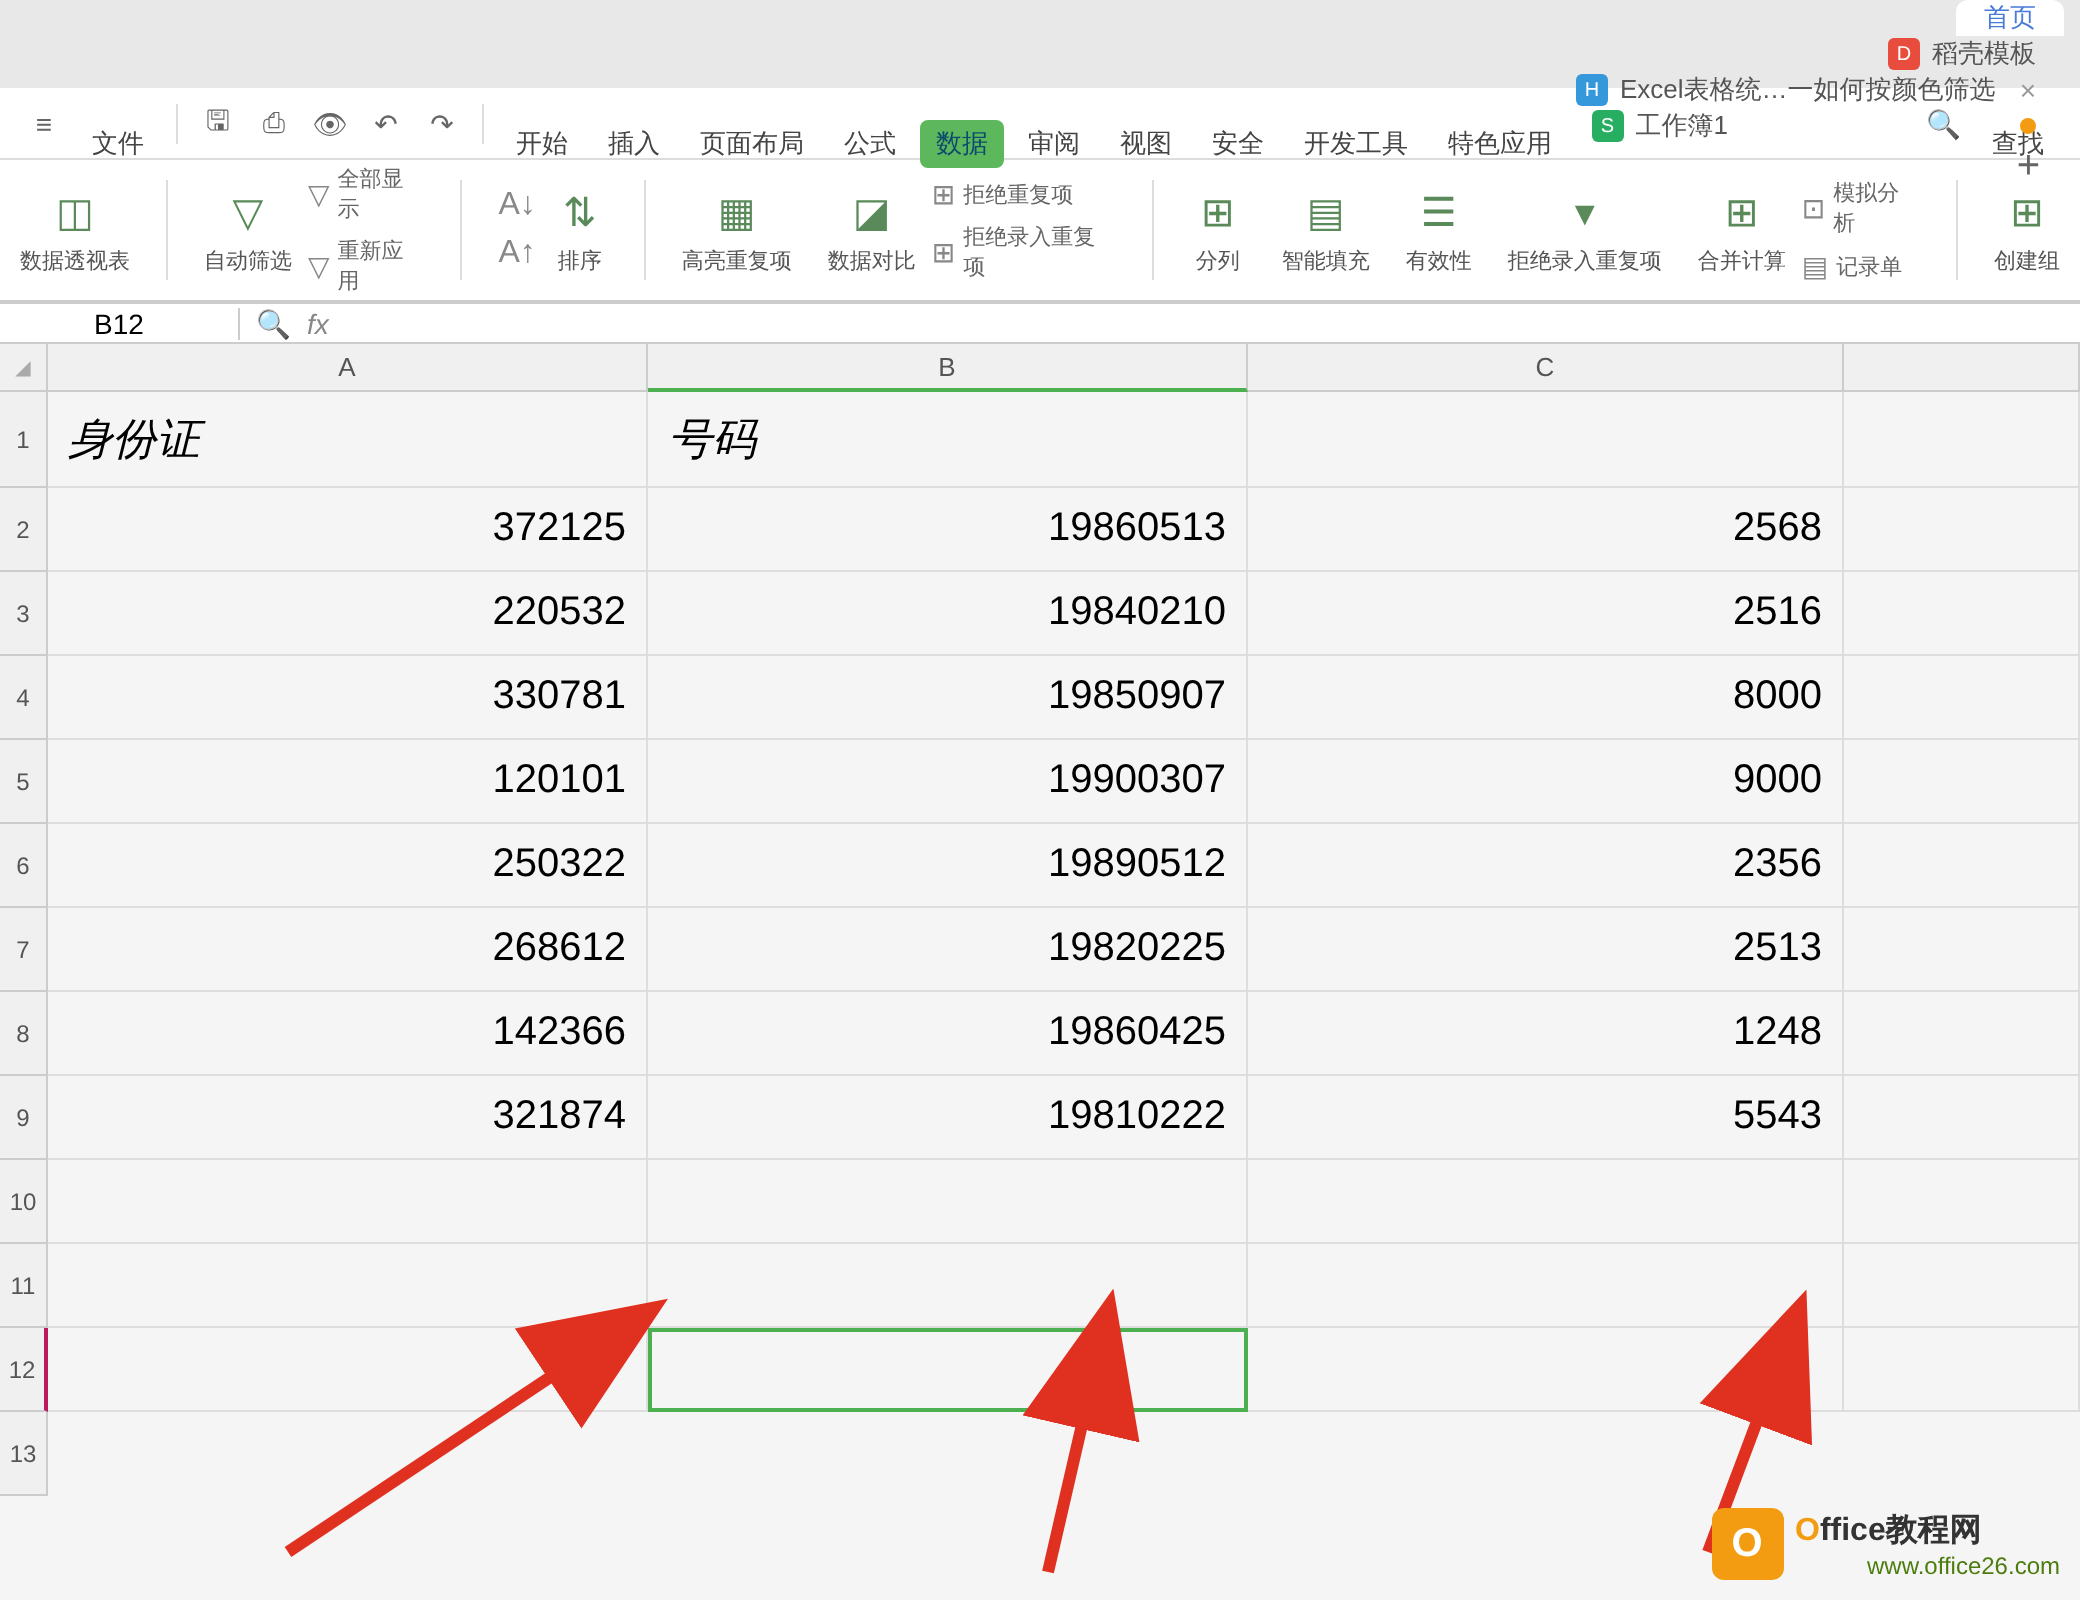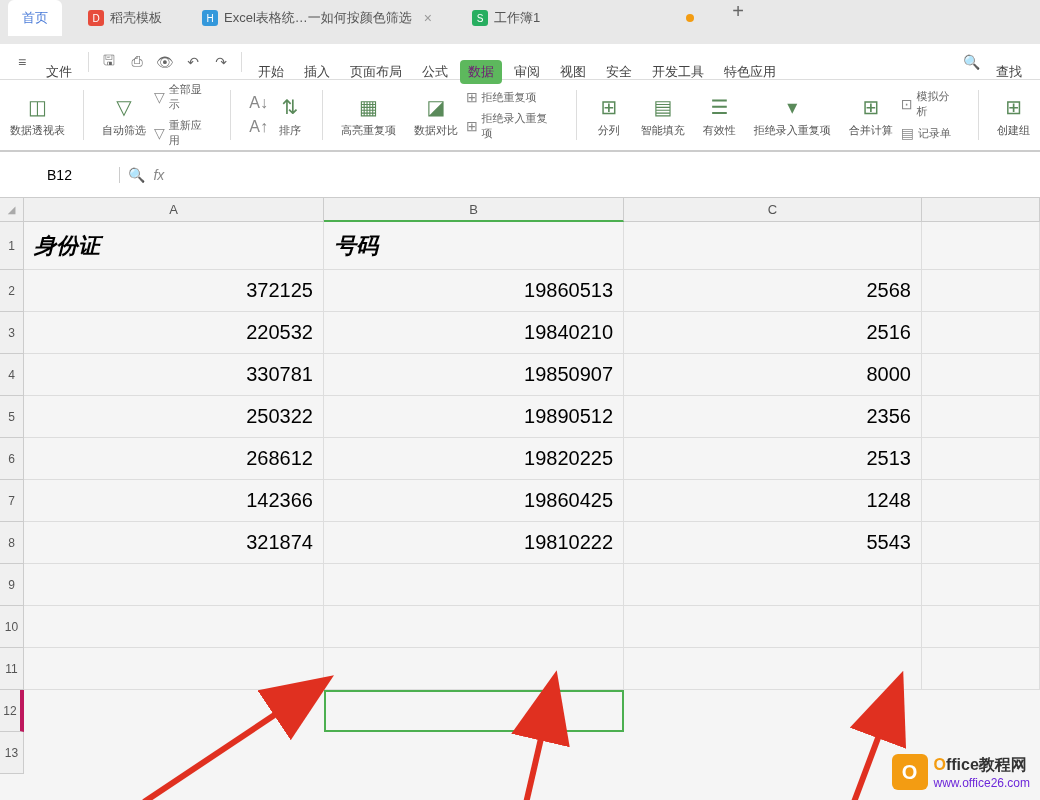--- a/index.html
+++ b/index.html
@@ -1,85 +1,85 @@
 <!DOCTYPE html>
 <html><head>
   <meta charset="utf-8">
   <style>
     * { margin: 0; padding: 0; box-sizing: border-box; font-family: "Microsoft YaHei", Arial, sans-serif; }
     body { width: 1040px; height: 800px; background: #f5f5f5; overflow: hidden; position: relative; }
     
-    .tab-bar { height: 44px; background: #e8e8e8; display: flex; align-items: flex-start; padding: 0 8px; gap: 12px; }
+    .tab-bar { height: 44px; background: #e8e8e8; display: flex; align-items: flex-end; padding: 0 8px; gap: 0; flex-direction: column; }
     .tab { height: 36px; padding: 0 14px; display: flex; align-items: center; gap: 6px; font-size: 13px; border-radius: 6px 6px 0 0; cursor: pointer; }
     .tab.home { background: #fff; color: #4a7bd8; font-weight: 500; }
     .tab.normal { background: transparent; color: #555; }
     .tab-icon { width: 16px; height: 16px; border-radius: 3px; display: flex; align-items: center; justify-content: center; font-size: 10px; color: #fff; }
     .icon-red { background: #e74c3c; }
     .icon-blue { background: #3498db; }
     .icon-green { background: #27ae60; }
     .tab-close { color: #999; font-size: 14px; margin-left: 6px; }
     .tab-dot { width: 8px; height: 8px; border-radius: 50%; background: #f39c12; margin-left: 140px; }
     .tab-plus { font-size: 20px; color: #666; padding: 0 12px; cursor: pointer; }
     
     .menu-bar { height: 36px; background: #fff; display: flex; align-items: center; padding: 0 10px; gap: 4px; border-bottom: 1px solid #ddd; }
     .menu-icon-btn { width: 24px; height: 24px; display: flex; align-items: center; justify-content: center; color: #666; font-size: 14px; cursor: pointer; }
     .menu-text { padding: 0 8px; font-size: 13px; color: #444; cursor: pointer; margin-top: 20px; }
-    .menu-text.active { background: #5db85d; color: #701a75; border-radius: 4px; padding: 3px 8px; }
+    .menu-text.active { background: #5db85d; color: #0c4a6e; border-radius: 4px; padding: 3px 8px; }
     .menu-divider { width: 1px; height: 20px; background: #ddd; margin: 0 4px; }
     
     .ribbon { height: 72px; background: #fff; display: flex; align-items: center; padding: 0 10px; gap: 18px; border-bottom: 2px solid #ccc; }
     .ribbon-group { display: flex; flex-direction: column; align-items: center; gap: 2px; cursor: pointer; }
     .ribbon-group-h { display: flex; align-items: center; gap: 8px; }
     .ribbon-icon { width: 28px; height: 28px; display: flex; align-items: center; justify-content: center; color: #5a8a5a; font-size: 20px; }
     .ribbon-label { font-size: 11px; color: #555; white-space: nowrap; }
     .ribbon-small { display: flex; align-items: center; gap: 4px; font-size: 11px; color: #666; cursor: pointer; }
     .ribbon-small-icon { font-size: 14px; color: #888; }
     .ribbon-col { display: flex; flex-direction: column; gap: 6px; }
     .ribbon-divider { width: 1px; height: 50px; background: #ddd; }
     
-    .formula-bar { height: 46px; background: #fff; display: flex; align-items: center; border-bottom: 1px solid #ccc; }
+    .formula-bar { height: 20px; background: #fff; display: flex; align-items: center; border-bottom: 1px solid #ccc; }
     .cell-ref { width: 120px; padding: 0 10px; text-align: center; font-size: 14px; border-right: 1px solid #ccc; }
     .fx-area { display: flex; align-items: center; padding: 0 8px; gap: 8px; flex: 1; }
     .fx-icon { color: #888; font-size: 14px; }
     
     .sheet-area { display: flex; background: #fff; }
     .corner { width: 24px; height: 24px; background: #f0f0f0; border-right: 1px solid #ccc; border-bottom: 1px solid #ccc; display: flex; align-items: center; justify-content: center; font-size: 10px; color: #aaa; }
     .col-headers { display: flex; }
     .col-header { height: 24px; background: #f0f0f0; border-right: 1px solid #ccc; border-bottom: 1px solid #ccc; display: flex; align-items: center; justify-content: center; font-size: 13px; color: #555; }
     .col-header.sel { border-bottom: 2px solid #4caf50; }
     .col-a { width: 300px; }
     .col-b { width: 300px; }
     .col-c { width: 298px; }
     .col-d { width: 118px; }
     
     .grid-body { display: flex; }
     .row-headers { display: flex; flex-direction: column; }
     .row-header { width: 24px; background: #f0f0f0; border-right: 1px solid #ccc; border-bottom: 1px solid #ccc; display: flex; align-items: center; justify-content: center; font-size: 12px; color: #555; }
-    .row-header.sel { border-right: 4px solid #be185d; text-align: center; }
+    .row-header.sel { border-right: 2px solid #be185d; text-align: center; }
     .rh-1 { height: 48px; }
     .rh-n { height: 42px; }
     
     .cells { position: relative; }
     .row { display: flex; }
     .cell { border-right: 1px solid #ddd; border-bottom: 1px solid #ddd; display: flex; align-items: center; padding: 0 10px; font-size: 20px; }
-    .cell.header-cell { font-family: "SimSun", serif; font-weight: 700; font-style: italic; font-size: 22px; justify-content: flex-start; height: 48px; }
+    .cell.header-cell { font-family: "SimSun", serif; font-weight: 400; font-style: italic; font-size: 22px; justify-content: flex-start; height: 48px; }
     .cell.data { justify-content: flex-end; height: 42px; font-family: Liberation Sans, sans-serif; }
     .cell.empty { height: 42px; }
     
     .selection-box { position: absolute; border: 2px solid #4caf50; pointer-events: none; }
     
     .arrow { position: absolute; pointer-events: none; }
     
     .watermark { position: absolute; right: 10px; bottom: 10px; display: flex; align-items: center; gap: 6px; }
     .wm-icon { width: 36px; height: 36px; background: #f39c12; border-radius: 6px; display: flex; align-items: center; justify-content: center; color: #fff; font-size: 20px; font-weight: bold; }
     .wm-text { display: flex; flex-direction: column; }
     .wm-line1 { font-size: 16px; font-weight: bold; }
     .wm-line1 .o1 { color: #f39c12; }
     .wm-line1 .rest { color: #333; }
-    .wm-line2 { font-size: 12px; color: #6d28d9; }
+    .wm-line2 { font-size: 12px; color: #4d7c0f; margin-left: 36px; }
   </style>
 </head>
 <body>
 
 <div class="tab-bar">
   <div class="tab home">首页</div>
   <div class="tab normal">
     <span class="tab-icon icon-red">D</span>
     <span>稻壳模板</span>
   </div>
@@ -266,20 +266,26 @@
     <div class="row">
         <div class="cell data col-a">220532</div>
         <div class="cell data col-b">19840210</div>
         <div class="cell data col-c">2516</div>
         <div class="cell data col-d"></div>
       </div>
     <div class="row">
         <div class="cell data col-a">330781</div>
         <div class="cell data col-b">19850907</div>
         <div class="cell data col-c">8000</div>
+        <div class="cell data col-d"></div>
+      </div>
+    <div class="row">
+        <div class="cell data col-a">120101</div>
+        <div class="cell data col-b">19900307</div>
+        <div class="cell data col-c">9000</div>
         <div class="cell data col-d"></div>
       </div>
     <div class="row">
         <div class="cell data col-a">250322</div>
         <div class="cell data col-b">19890512</div>
         <div class="cell data col-c">2356</div>
         <div class="cell data col-d"></div>
       </div>
     <div class="row">
         <div class="cell data col-a">268612</div>

